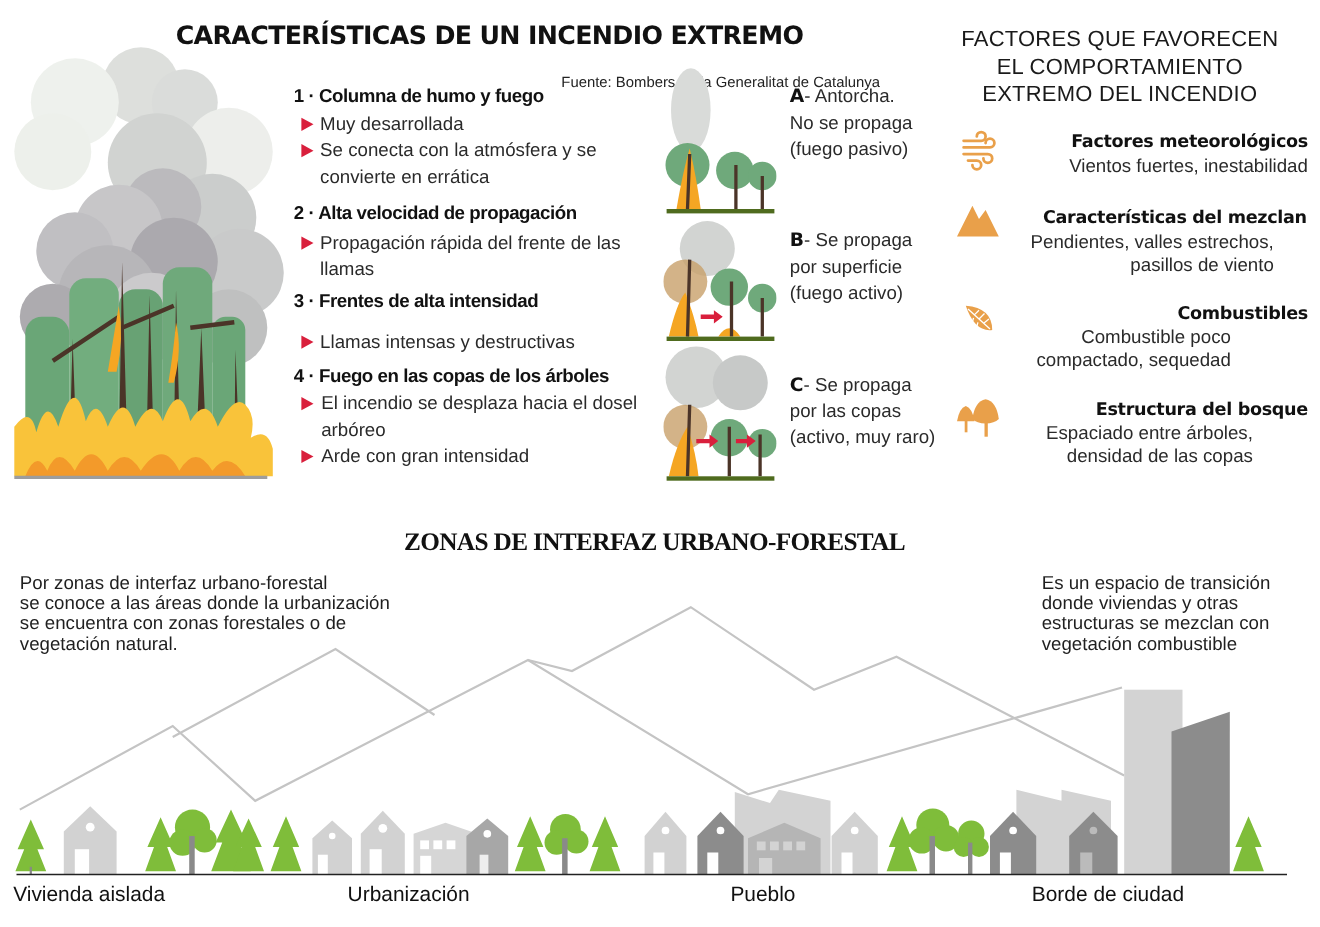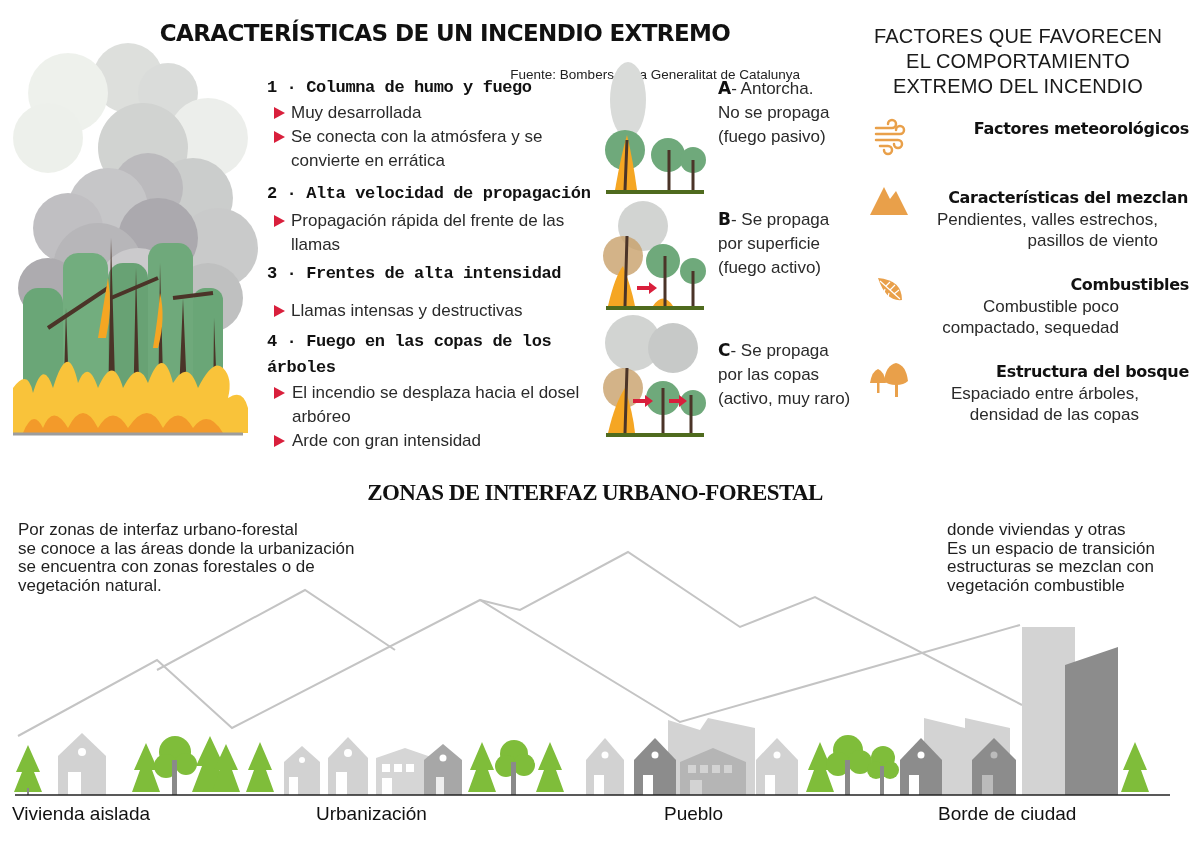--- a/index.html
+++ b/index.html
@@ -19,21 +19,21 @@
   }
   .source {
     left: 200px; top: 67px; width: 600px; text-align: right;
     font-size: 13.5px; color: #222;
   }
 
   
   .char-list { left: 267px; top: 75px; width: 335px; }
   .char-item { margin-bottom: 6px; }
   .char-heading {
-    font-family: Liberation Mono, monospace; font-weight: bold; font-size: 17px;
+    font-family: Liberation Sans, sans-serif; font-weight: bold; font-size: 17px;
     letter-spacing: -0.4px; color: #111; line-height: 26px;
   }
   .bullet { position: relative; padding-left: 24px; font-size: 17px; line-height: 24px; color: #2a2a2a; }
   .bullet .tri {
     position: absolute; left: 7px; top: 6px; width: 0; height: 0;
     border-top: 6.5px solid transparent; border-bottom: 6.5px solid transparent;
     border-left: 11px solid #d91f3c;
   }
 
   
@@ -185,20 +185,21 @@
   <svg class="factor-icon" viewBox="0 0 44 40">
     <g stroke="#e9a04a" stroke-width="2.5" fill="none" stroke-linecap="round">
       <path d="M8 10 H24 a4 4 0 1 0 -4 -4"></path>
       <path d="M8 16 H32 a4 4 0 1 0 -4 -4"></path>
       <path d="M8 22 H30 a4 4 0 1 1 -4 4"></path>
       <path d="M12 28 H20 a4 4 0 1 1 -4 4"></path>
     </g>
   </svg>
   <div class="factor-body">
     <div class="factor-title">Factores meteorológicos</div>
+    <div class="factor-desc">Vientos fuertes, inestabilidad</div>
   </div>
 </div>
 
 <div class="abs factor" style="top:187px;height:70px">
   <svg class="factor-icon" viewBox="0 0 44 40" style="top:-2px">
     <path d="M2 30 L16 2 L22 14 L28 6 L40 30Z" fill="#e9a04a"></path>
   </svg>
   <div class="factor-body" style="left:50px">
     <div class="factor-title">Características del mezclan</div>
     <div class="factor-desc" style="width:240px">Pendientes, valles estrechos, pasillos de viento</div>
@@ -231,22 +232,22 @@
 
 <div class="abs wui-title">ZONAS DE INTERFAZ URBANO-FORESTAL</div>
 
 <div class="abs wui-left">
   <div>Por zonas de interfaz urbano-forestal</div>
   <div>se conoce a las áreas donde la urbanización</div>
   <div>se encuentra con zonas forestales o de</div>
   <div>vegetación natural.</div>
 </div>
 <div class="abs wui-right">
+  <div>Es un espacio de transición</div>
   <div>donde viviendas y otras</div>
-  <div>Es un espacio de transición</div>
   <div>estructuras se mezclan con</div>
   <div>vegetación combustible</div>
 </div>
 
 <svg id="landscape" class="abs" viewBox="0 540 1200 265">
 
   <g fill="none" stroke="#c4c4c4" stroke-width="2">
     <polyline points="18,736 157,660 232,728 480,600 680,722 1020,625"></polyline>
     <polyline points="157,670 305,590 395,650"></polyline>
     <polyline points="480,600 520,610 628,552 740,627 815,597 1022,705"></polyline>

